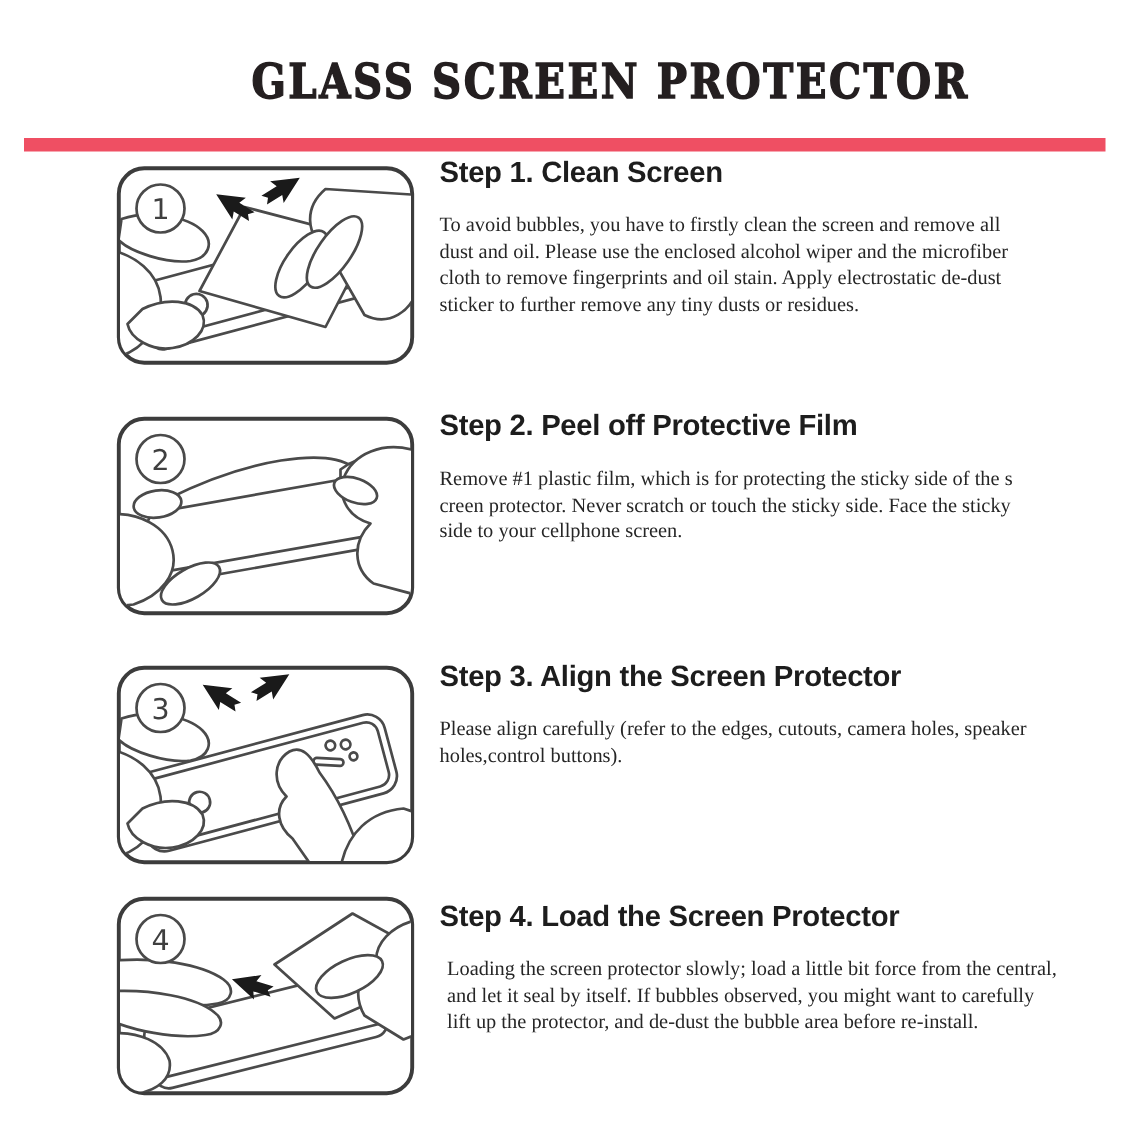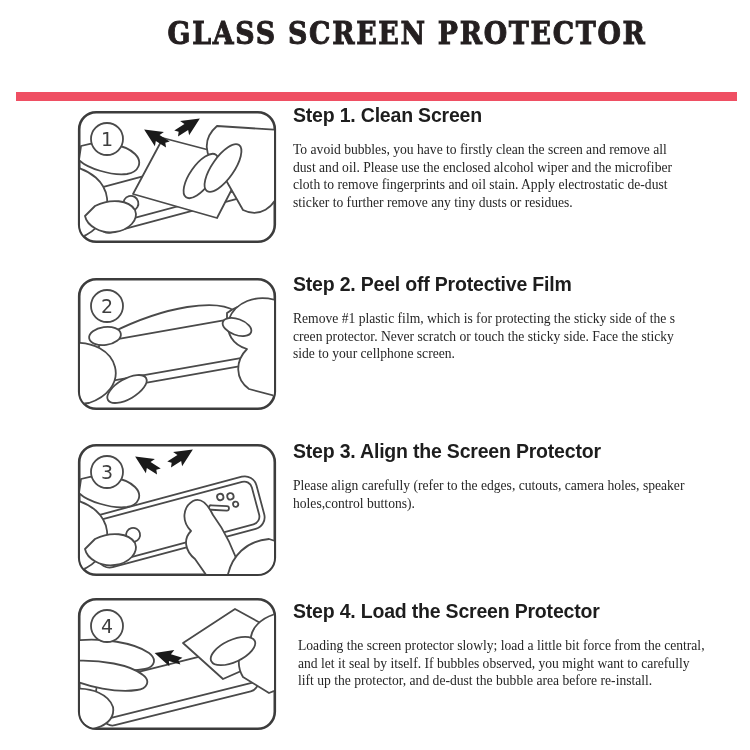--- a/index.html
+++ b/index.html
@@ -14,20 +14,21 @@
   .title-line{
     position:absolute;left:64px;right:0;
     text-align:center;
     font-family:"DejaVu Serif","Liberation Serif",serif;
     font-weight:700;
     font-size:32px;line-height:32px;
     color:#241f20;
     -webkit-text-stroke:1px #241f20;
     letter-spacing:2px;
     white-space:nowrap;
+    margin-top:21px;
   }
   .title-line span{display:inline-block;transform:scaleX(0.84);transform-origin:center;}
   #title1{top:17px;}
   #title2{top:57px;}
   .divider{
     position:absolute;
     left:16px;top:92px;
     width:721px;height:9px;
     background:#ef4f63;
   }

